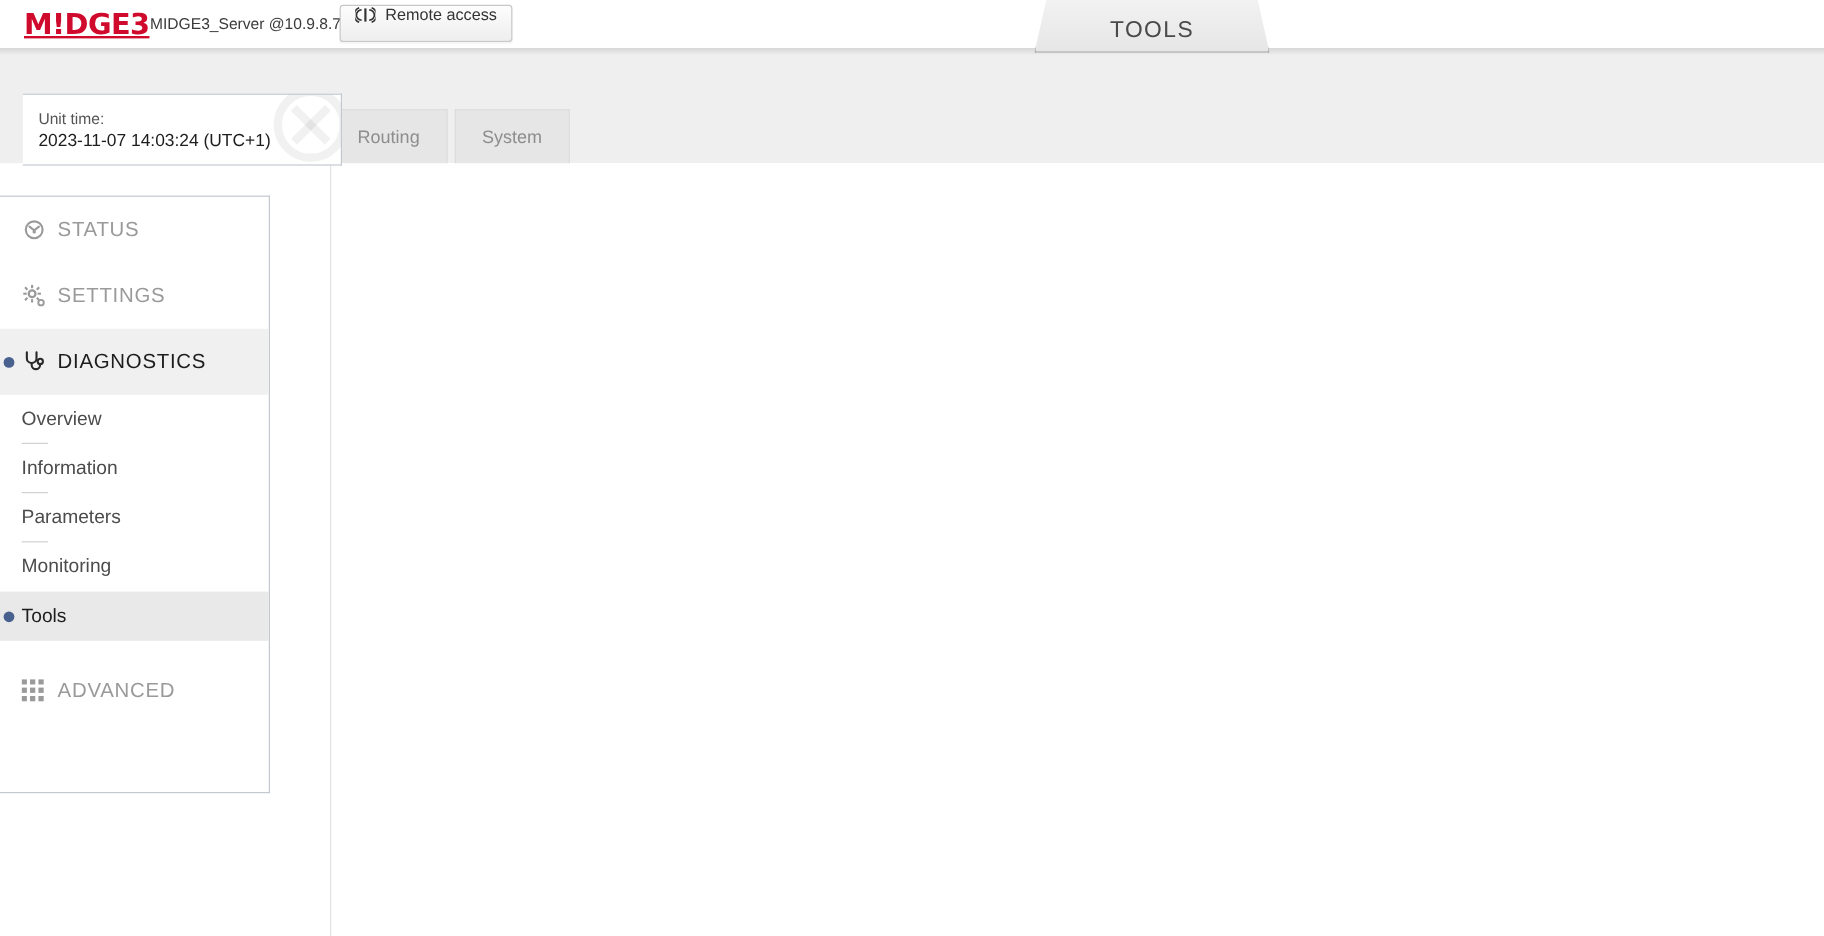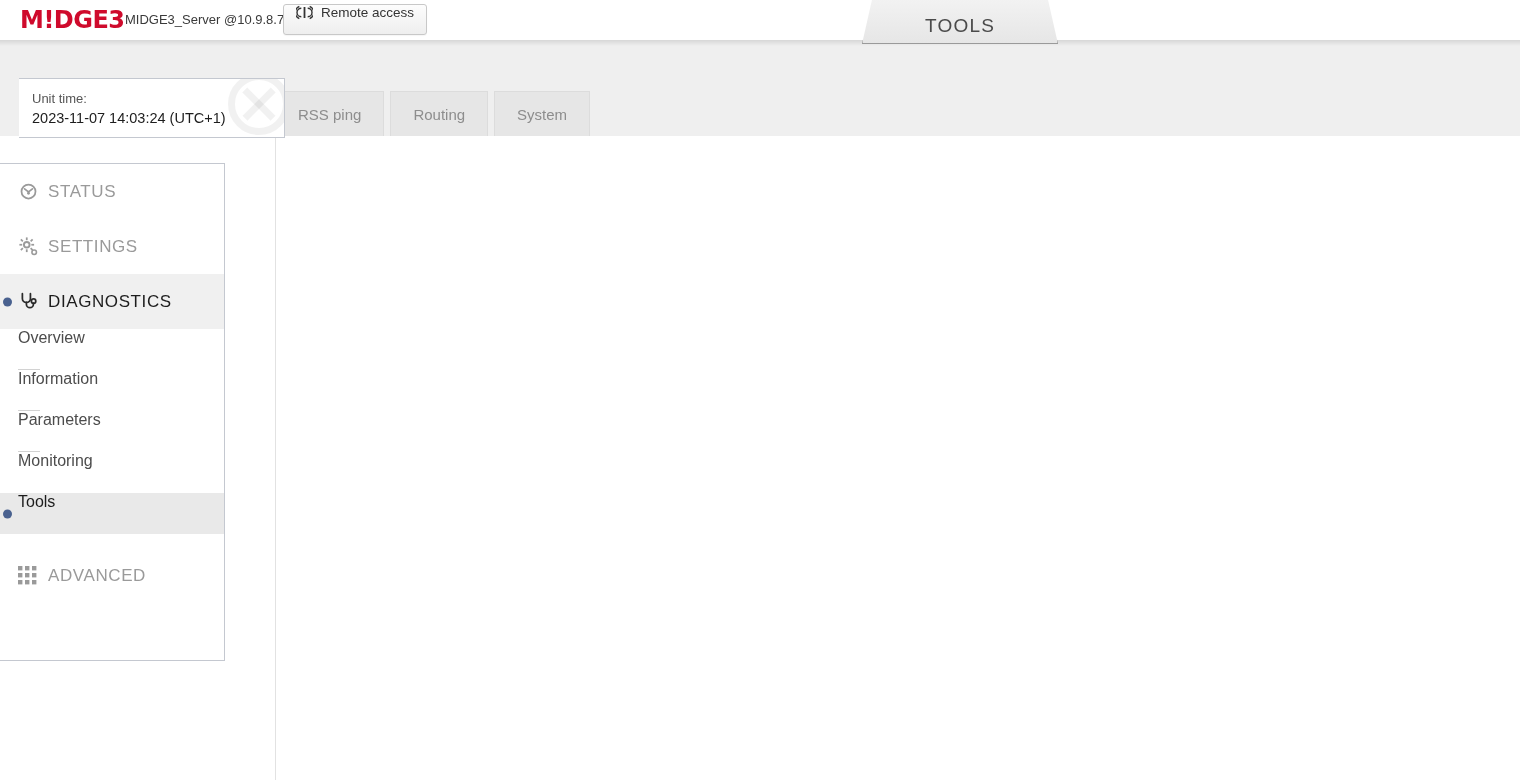--- a/index.html
+++ b/index.html
@@ -19,20 +19,21 @@
     width: 1520px; height: 40px;
     background: #ffffff;
     z-index: 30;
   }
   .logo {
     position: absolute; left: 20px; top: 6px;
     font-size: 24px; font-weight: bold;
     color: #cf0a2c; letter-spacing: -0.5px;
     font-family: "DejaVu Sans", sans-serif;
     white-space: nowrap;
+    text-decoration: underline;
   }
   .server-label {
     position: absolute; left: 125px; top: 12px;
     font-size: 13px; color: #3a3a3a;
     white-space: nowrap;
   }
   .remote-btn {
     position: absolute; left: 283px; top: 4px;
     height: 31px; padding: 0 12px;
     background: linear-gradient(to bottom,#fdfdfd,#eeeeee);
@@ -139,21 +140,21 @@
   }
   .nav-main.active { background: #f0f0f0; }
   .nav-main.active .txt { color: #1d1d1d; }
   .bullet {
     position: absolute; left: 3px; top: 50%;
     transform: translateY(-50%);
     width: 9px; height: 9px; border-radius: 50%;
     background: #49618f;
   }
   .nav-sub {
-    height: 41px; display: flex; 
+    height: 41px; display: flex; align-items: center;
     padding-left: 18px; font-size: 16px; color: #4c4c4c;
     position: relative; cursor: pointer;
   }
   .nav-sub.active { background: #e9e9e9; color:#1d1d1d; }
   .nav-sub .divider {
     position: absolute; left: 18px; bottom: 0;
     width: 22px; height: 1px; background: #d2d2d2;
   }
 
   
@@ -399,23 +400,20 @@
               <rect x="14" y="14" width="4.4" height="4.4"></rect>
           </g>
         </svg>
       </span>
       <span class="txt">ADVANCED</span>
     </div>
   </div>
 
   <div class="tabstrip">
     <div class="tab">
-      <span>RSS ping</span>
-    </div>
-    <div class="tab">
       <span>Routing</span>
     </div>
     <div class="tab">
       <span>System</span>
     </div>
   </div>
 
   <div class="content"></div>
   <div class="content-border-left"></div>
 

